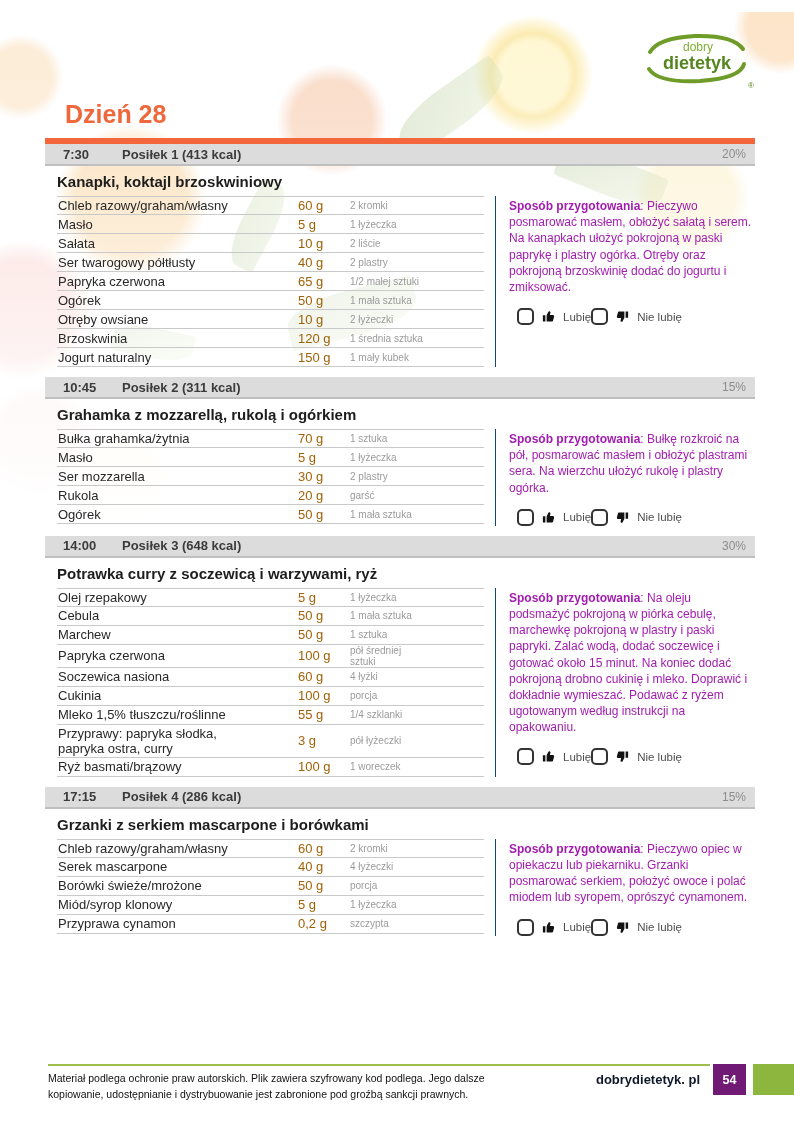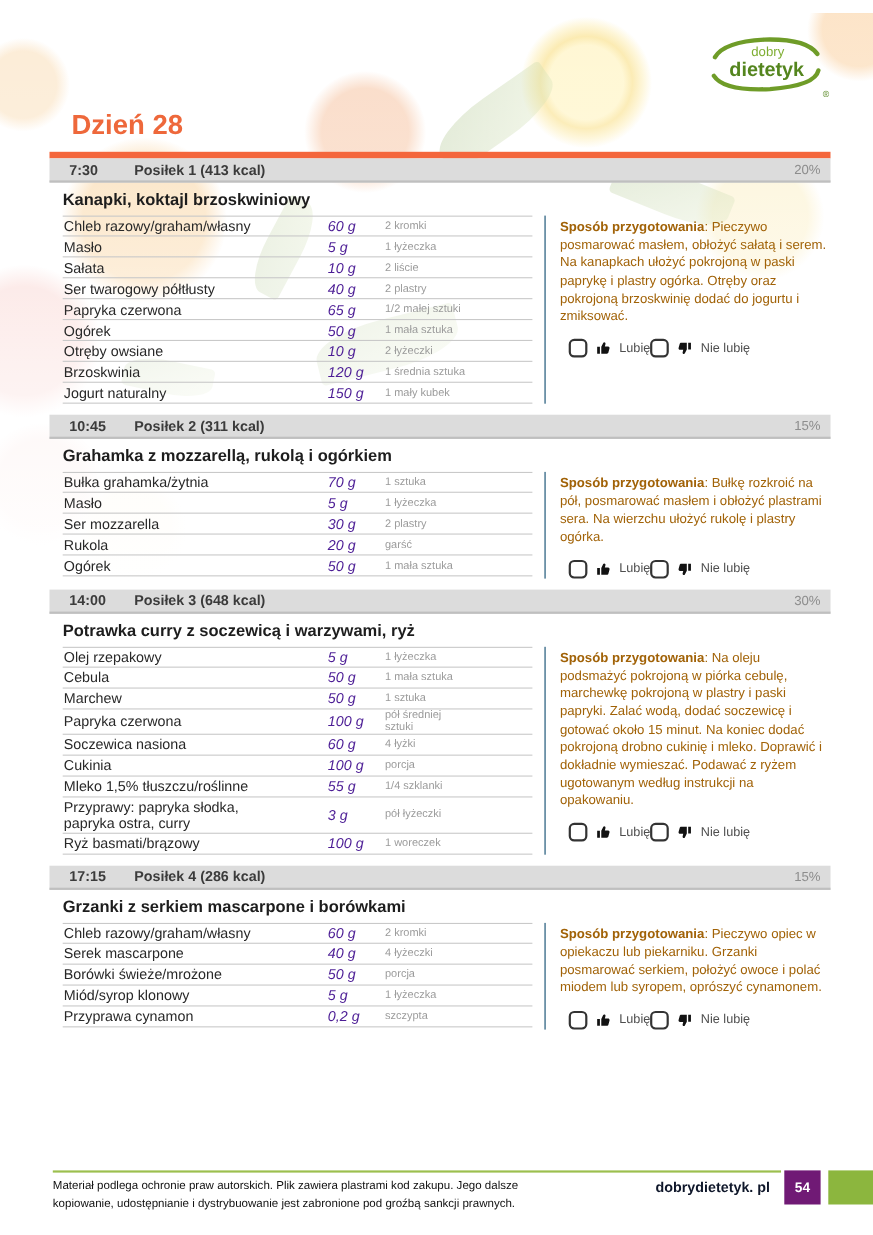--- a/index.html
+++ b/index.html
@@ -32,25 +32,25 @@
   .meal-label { flex:1; }
   .meal-pct { font-weight:normal; font-size:12px; color:#8d8d8d; }
 
   .dish { margin:7px 0 6px 12px; font-size:15px; font-weight:bold; color:#1d1d1d; }
 
   .meal-body { display:flex; align-items:stretch; }
   .ingredients { width:455px; padding:0 11px 0 12px; border-right:1px solid #0c4a6e; }
   .row { display:flex; align-items:center; min-height:19px; border-bottom:1px solid #c9c9c9; }
   .row:first-child { border-top:1px solid #c9c9c9; }
   .ing { flex:1; font-size:13px; color:#282828; padding:1px 4px 1px 1px; white-space:pre-line; }
-  .amt { width:52px; font-size:13px; color:#4c1d95;font-style:italic; }
+  .amt { width:52px; font-size:13px; color:#a16207; }
   .por { width:134px; font-size:10px; color:#9b9b9b; white-space:pre-line; }
 
   .prep { flex:1; padding:2px 0 0 13px; }
-  .prep-text { width:246px; font-size:12px; line-height:1.35; color:#a16207; }
+  .prep-text { width:246px; font-size:12px; line-height:1.35; color:#a21caf; }
   .prep-text b { font-weight:bold; }
   .votes { display:flex; margin:13px 0 0 8px; }
   .vote { display:flex; align-items:center; gap:7px; cursor:pointer; }
   .cb { width:17px; height:17px; background:#fff; border:2px solid #333; border-radius:5px; flex:0 0 auto; }
   .thumb { width:15px; height:15px; fill:#121212; flex:0 0 auto; }
   .vlabel { font-size:11.5px; color:#4e4e4e; }
 
   
   .footer-line { position:absolute; left:48px; top:1052px; width:662px; height:2px; background:#9cbf4e; z-index:1; }
   .footer-text { position:absolute; left:48px; top:1059px; width:448px; font-size:10.5px; line-height:1.5; color:#111; z-index:1; }
@@ -360,18 +360,18 @@
                 </svg>
               <span class="vlabel">Nie lubię</span>
             </span>
           </div>
         </div>
       </div>
     </section>
   </div>
 
   <div class="footer-line"></div>
-  <p class="footer-text">Materiał podlega ochronie praw autorskich. Plik zawiera plastrami kod zakupu. Jego dalsze kopiowanie, udostępnianie i dystrybuowanie jest zabronione pod groźbą sankcji prawnych.</p>
+  <p class="footer-text">Materiał podlega ochronie praw autorskich. Plik zawiera szyfrowany kod podlega. Jego dalsze kopiowanie, udostępnianie i dystrybuowanie jest zabronione pod groźbą sankcji prawnych.</p>
   <span class="footer-site">dobrydietetyk. pl</span>
   <div class="page-badge">54</div>
   <div class="edge-badge"></div>
 
 </div>
 
 </body></html>

